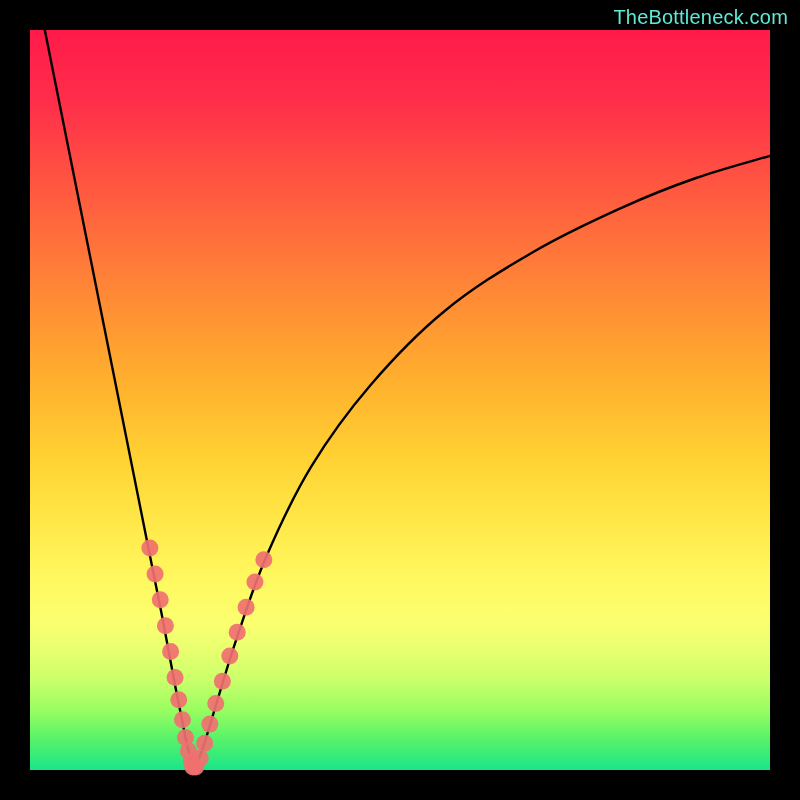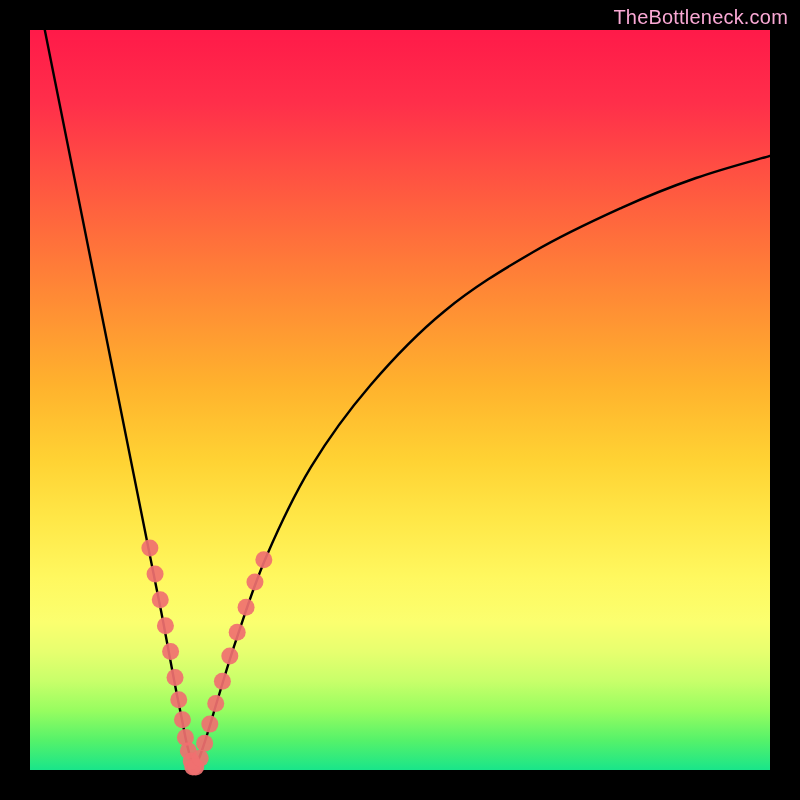--- a/index.html
+++ b/index.html
@@ -31,21 +31,21 @@
       #c8ff6a 88%,
       #97fd60 92%,
       #55f26a 96%,
       #19e58a 100%
     );
   }
   .watermark {
     position: absolute;
     top: 6px;
     right: 12px;
-    color: #f9a8d4;
+    color: #5eead4;
     font-size: 20px;
     letter-spacing: 0.2px;
     user-select: none;
   }
   svg {
     position: absolute;
     left: 0;
     top: 0;
   }
 </style>

